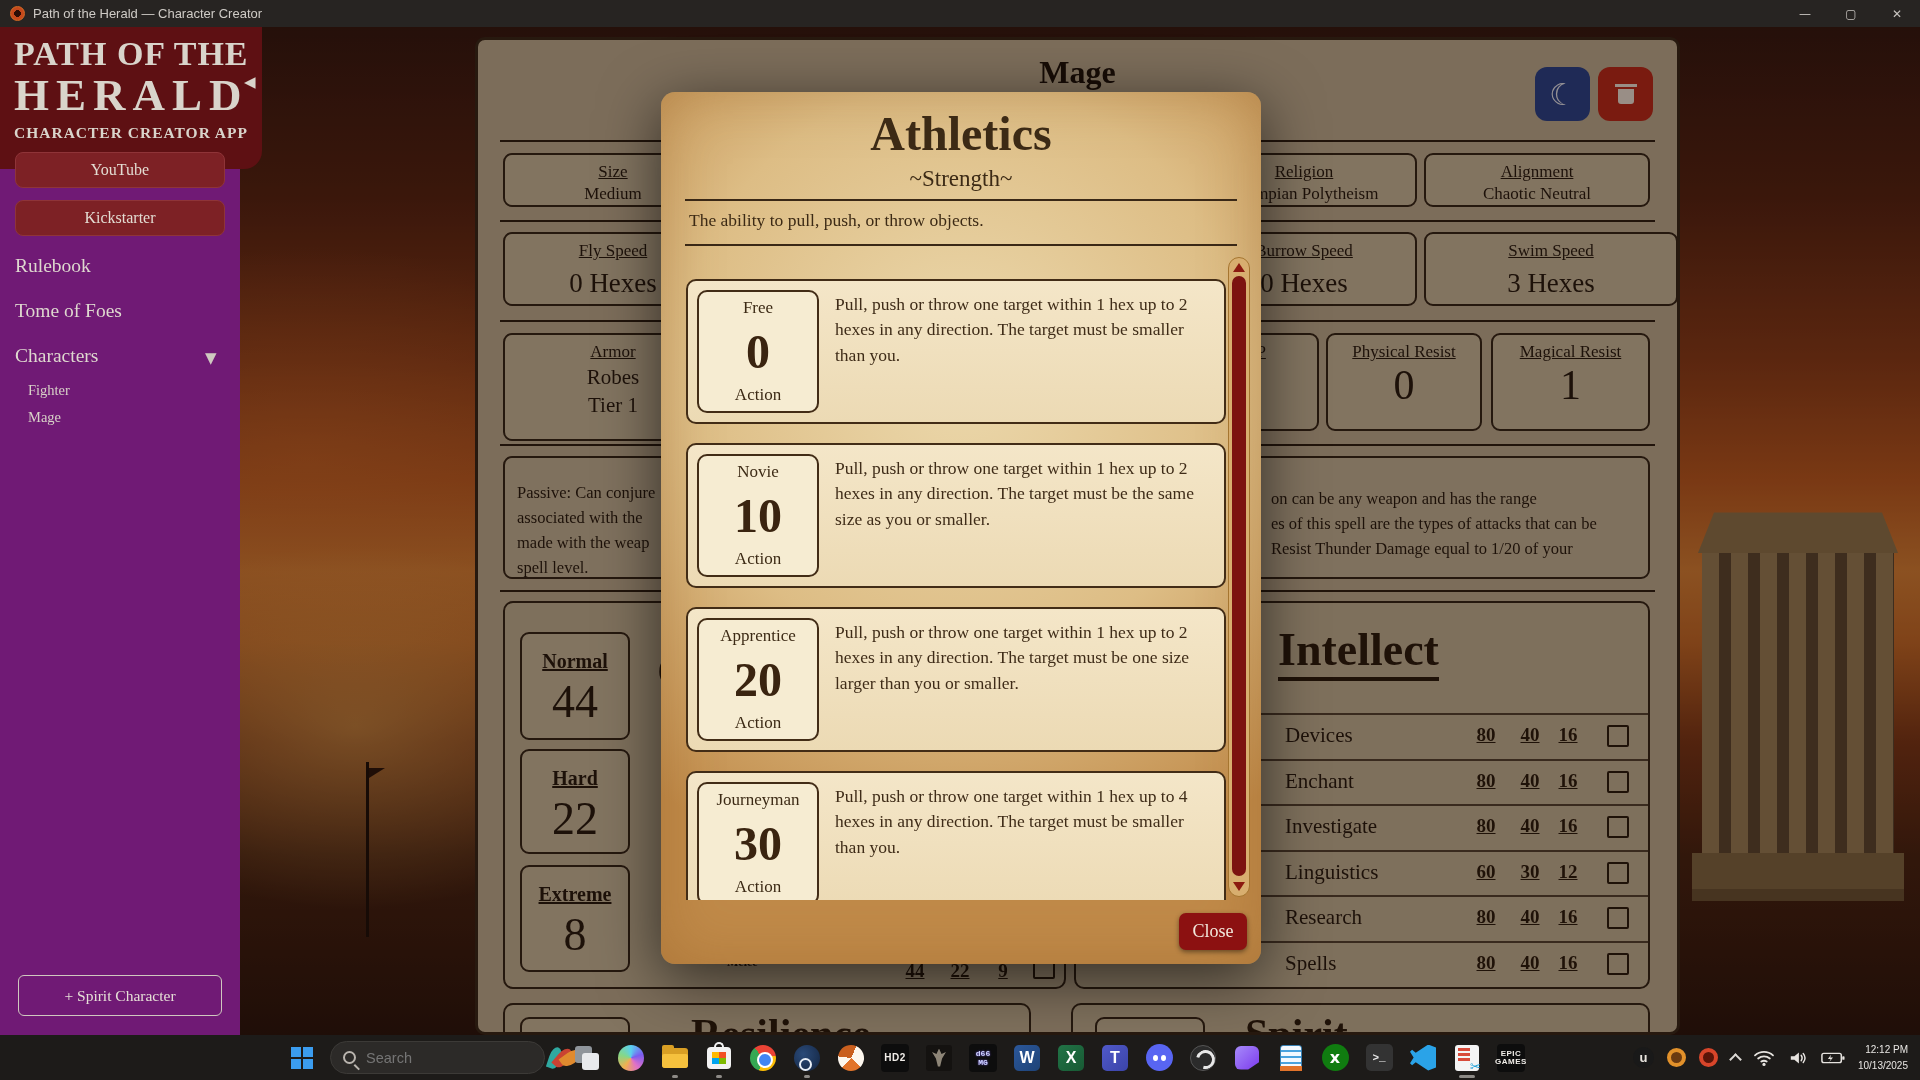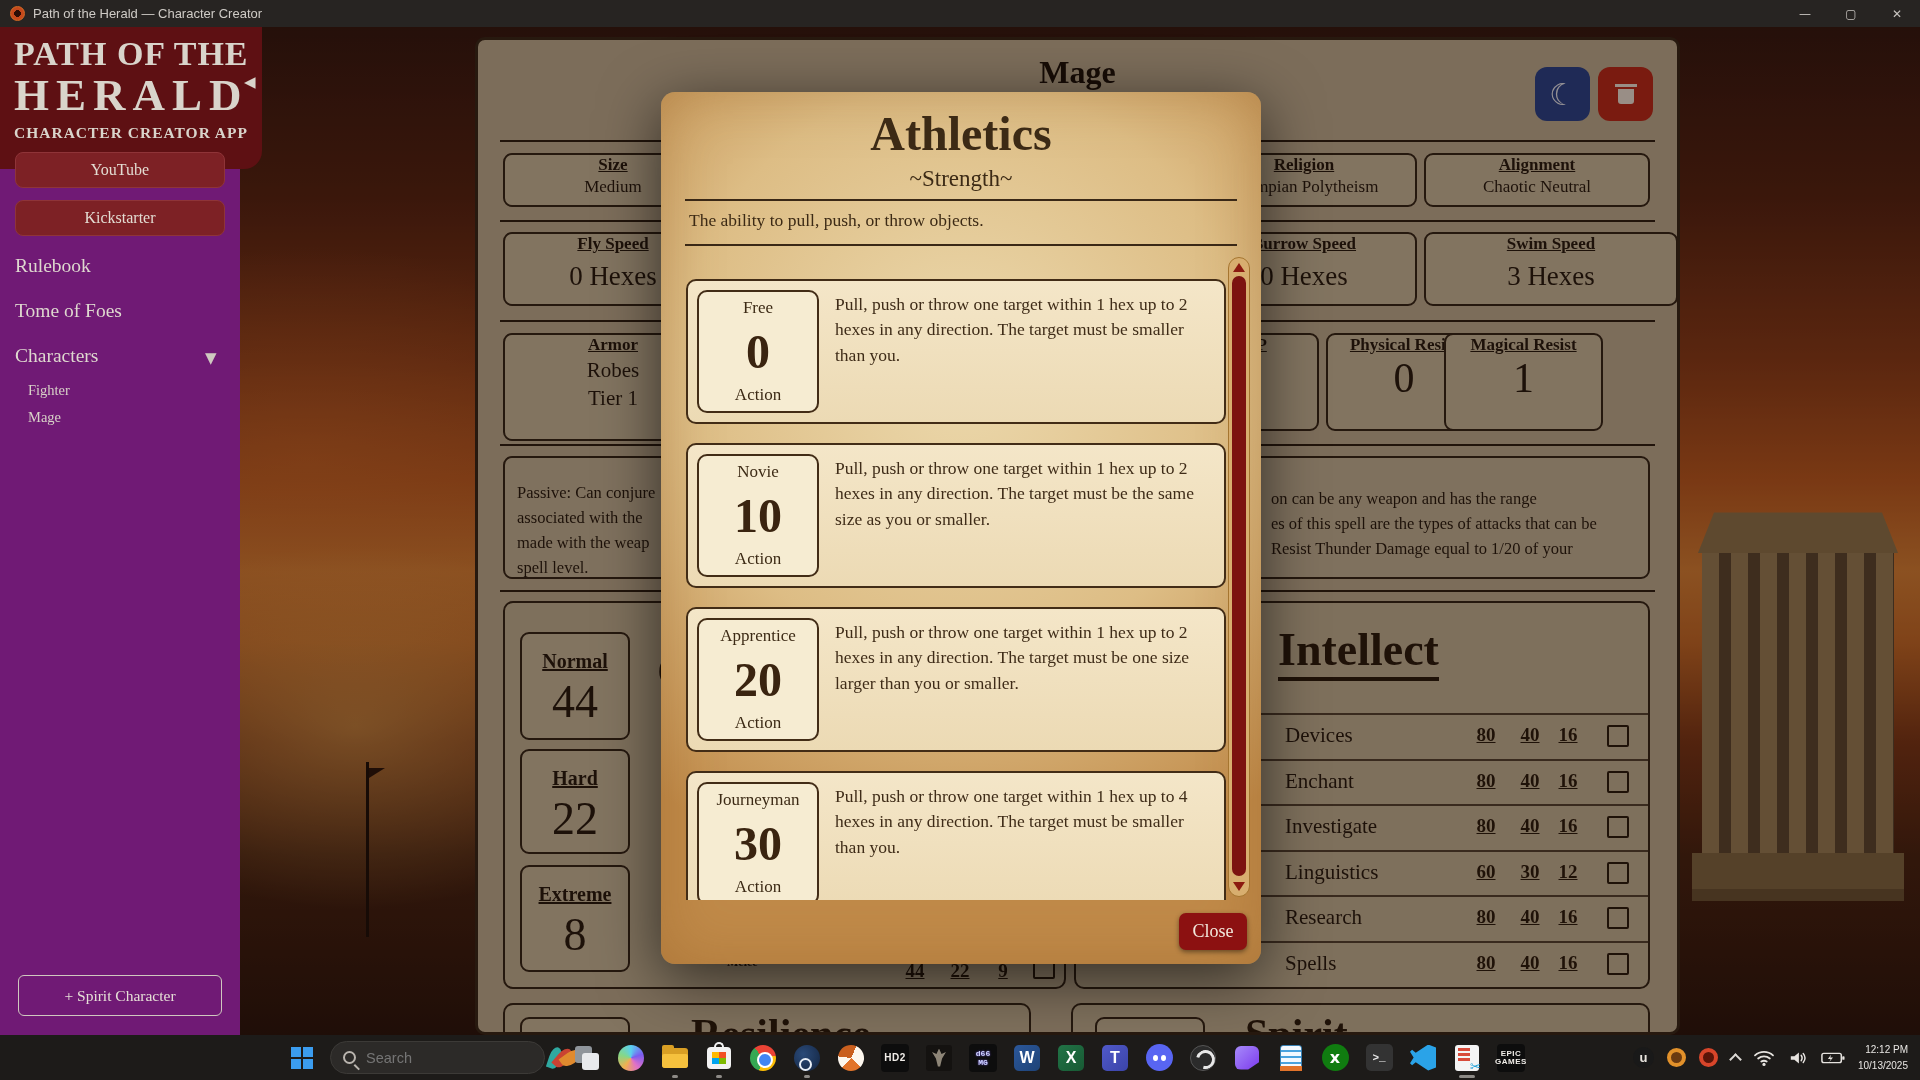--- a/index.html
+++ b/index.html
@@ -37,21 +37,21 @@
     border-bottom:10px solid transparent; }
 
   
   .sheet { position:absolute; left:475px; top:10px; width:1205px; height:998px;
     background:#c3b497; border:3px solid #312416; border-radius:10px; overflow:hidden; color:#20160c; }
   .sheet-title { position:absolute; top:14px; left:0; width:100%; text-align:center;
     font-size:32px; font-weight:bold; color:#150d06; }
   .sheetline { position:absolute; left:22px; right:22px; border-top:2px solid #261b0f; }
   .statbox { position:absolute; border:2px solid #2e2114; border-radius:9px; background:#cdbfa1;
     text-align:center; overflow:hidden; }
-  .statbox .lbl { font-weight:bold; text-decoration:underline; font-size:17px; margin-top:0; }
+  .statbox .lbl { font-weight:normal; text-decoration:underline; font-size:17px; margin-top:7px; }
   .statbox .val { font-size:17px; margin-top:2px; }
   .statbox .hexval { font-size:27px; margin-top:7px; }
   .statbox .midval { font-size:21px; margin-top:3px; }
   .statbox .resval { font-size:42px; line-height:46px; }
   .passivebox { position:absolute; border:2px solid #2e2114; border-radius:9px; background:#c9bb9d; }
   .passive-lines { position:absolute; font-size:16.5px; line-height:25px; white-space:nowrap; color:#20160c; }
   .sectionbox { position:absolute; border:2px solid #2e2114; border-radius:10px; background:#c7b89a; overflow:hidden; }
   .diffbox { position:absolute; width:110px; border:2px solid #2e2114; border-radius:9px;
     background:#cdbfa1; text-align:center; }
   .diffbox .lbl { font-weight:bold; text-decoration:underline; font-size:20px; margin-top:16px; }
@@ -287,21 +287,21 @@
         <div class="midval">Robes</div>
         <div class="midval">Tier 1</div>
       </div>
       <div class="statbox" style="left:713px; top:293px; width:128px; height:98px">
         <div class="lbl">HP</div>
       </div>
       <div class="statbox" style="left:848px; top:293px; width:156px; height:98px">
         <div class="lbl">Physical Resist</div>
         <div class="resval">0</div>
       </div>
-      <div class="statbox" style="left:966px; top:293px; width:159px; height:98px">
+      <div class="statbox" style="left:1013px; top:293px; width:159px; height:98px">
         <div class="lbl">Magical Resist</div>
         <div class="resval">1</div>
       </div>
       <div class="sheetline" style="top:404px"></div>
 
       <div class="passivebox" style="left:25px; top:416px; width:563px; height:123px"></div>
       <div class="passive-lines" style="left:39px; top:440px">
         <div>Passive: Can conjure</div>
         <div>associated with the</div>
         <div>made with the weap</div>

